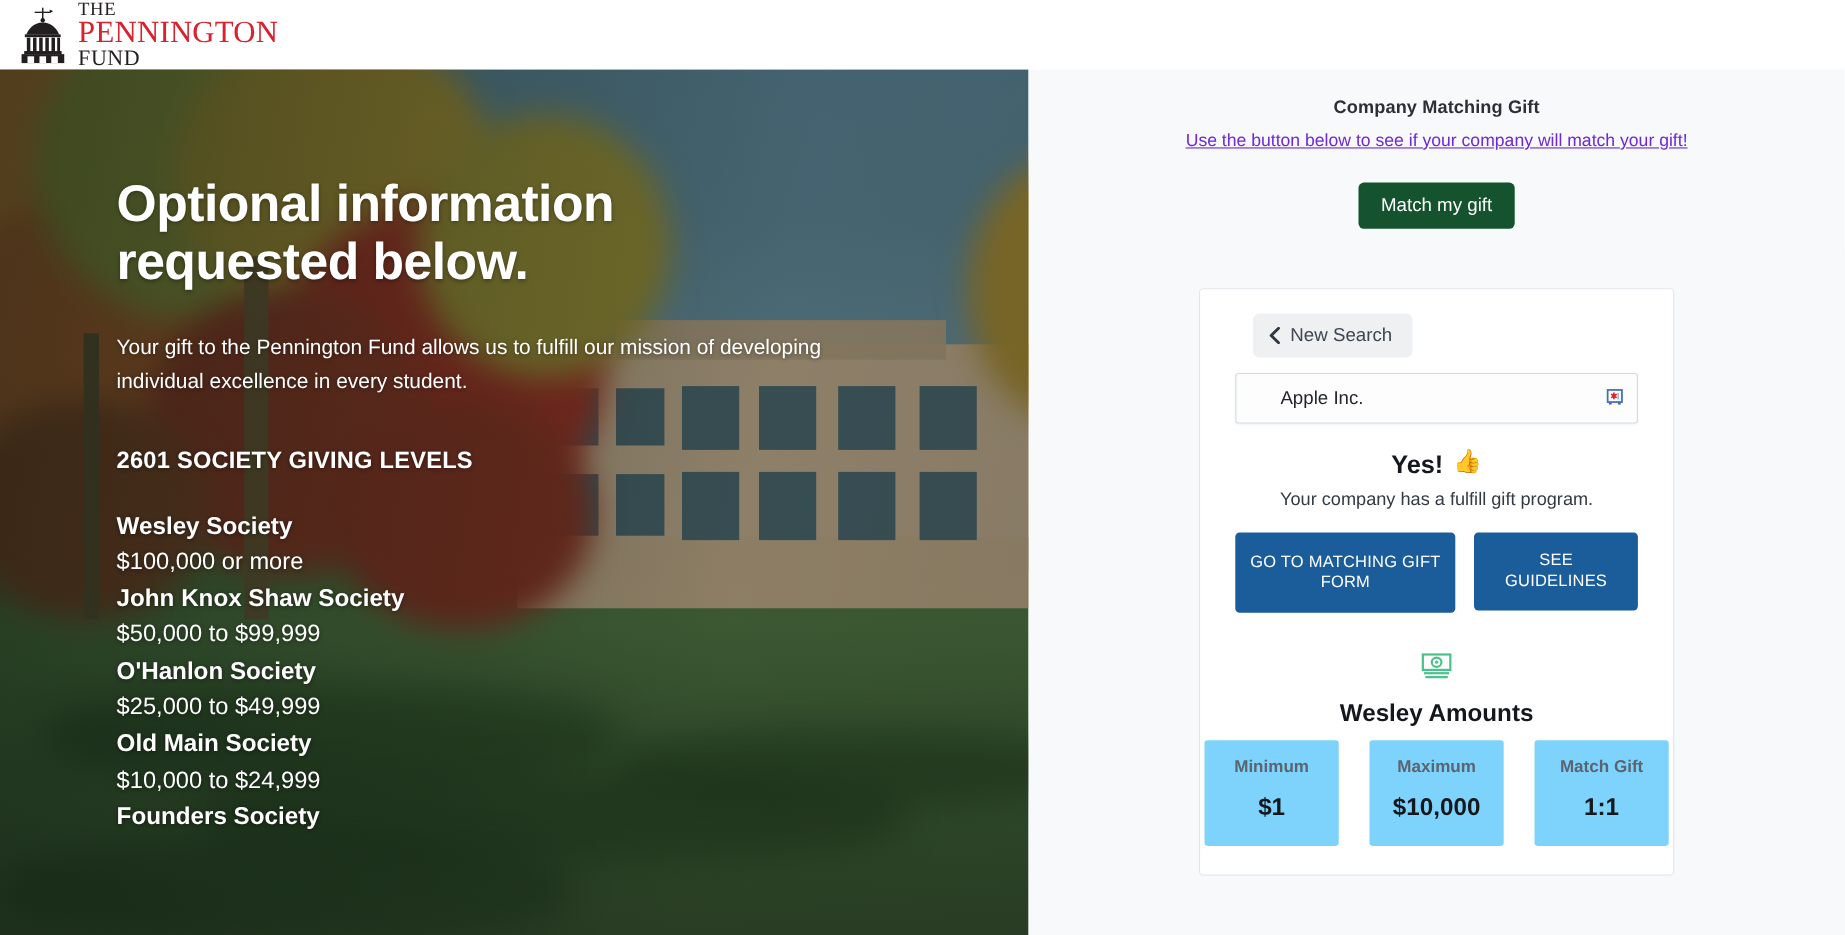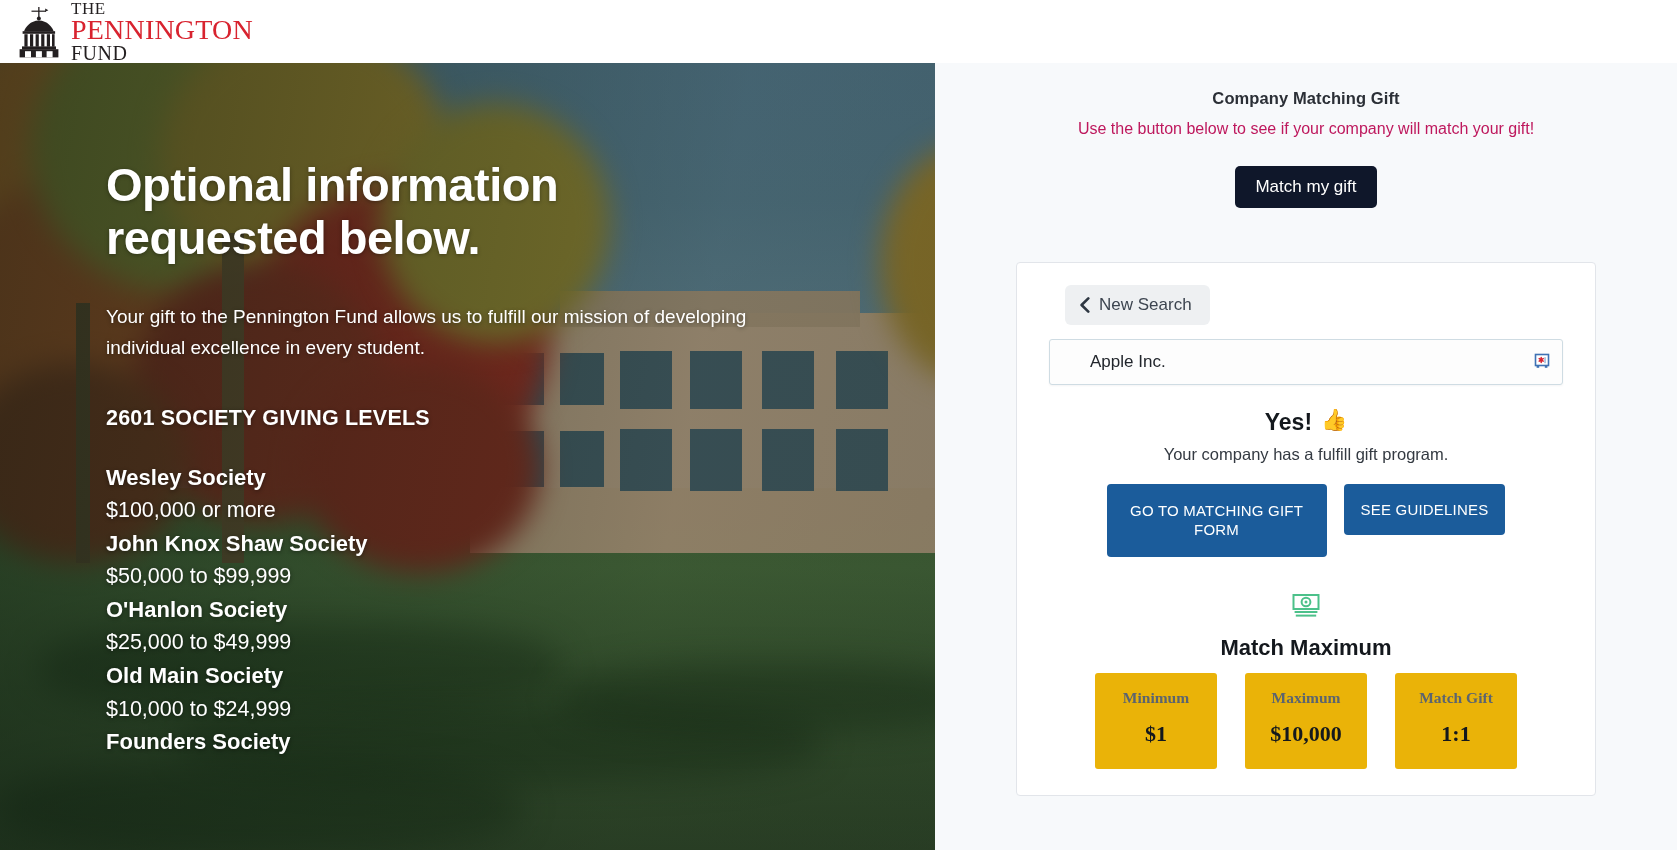--- a/index.html
+++ b/index.html
@@ -105,33 +105,33 @@
     padding: 26px 34px 0 34px;
     display: flex; flex-direction: column; align-items: center;
     overflow: hidden;
   }
   .cm-title {
     font-size: 16.5px; font-weight: bold; color: #2b2f36;
     text-align: center; letter-spacing: .1px;
   }
   .cm-desc {
     margin-top: 9px;
-    font-size: 16px; color: #be185d; text-align: center;
-    line-height: 1.55; max-width: 490px;
+    font-size: 16px; color: #6d28d9; text-align: center;
+    line-height: 1.55; max-width: 490px; text-decoration: underline;
   }
   .match-btn {
     margin-top: 24px;
-    background: #0f172a; color: #fff; border: none; border-radius: 5px;
+    background: #14532d; color: #fff; border: none; border-radius: 5px;
     font-size: 17px; font-family: inherit;
     padding: 11px 20px; cursor: pointer;
   }
 
   .result-card {
     margin-top: 54px;
-    width: 580px;
+    width: 432px;
     background: #ffffff;
     border: 1px solid #e2e5ea;
     border-radius: 4px;
     padding: 22px 32px 26px 32px;
     display: flex; flex-direction: column; align-items: center;
   }
   .new-search {
     align-self: flex-start;
     background: #eef0f2; border: none; border-radius: 6px;
     padding: 10px 18px 10px 14px;
@@ -182,23 +182,23 @@
 
   .money-icon { margin-top: 34px; width: 30px; height: 30px; display:block; }
   .match-amounts-title {
     margin-top: 14px; font-size: 22px; font-weight: bold; color: #14181d;
   }
   .amounts-row {
     margin-top: 12px; display: flex; gap: 28px; justify-content: center;
     width: 100%;
   }
   .amount-cell {
-    background: #eab308; border-radius: 3px;
+    background: #7dd3fc; border-radius: 3px;
     padding: 16px 10px 22px 10px;
-    min-width: 122px; text-align: center; font-family: Liberation Serif, serif;
+    min-width: 122px; text-align: center;
   }
   .amount-label { font-size: 15.5px; font-weight: bold; color: #5b6470; }
   .amount-value { margin-top: 14px; font-size: 22px; font-weight: bold; color: #14181d; }
 </style>
 </head>
 <body>
 
 <div class="site-header">
   <div class="logo-wrap">
     <svg class="logo-mark" viewBox="0 0 46 52">
@@ -343,21 +343,21 @@
       </div>
 
       <svg class="money-icon" viewBox="0 0 30 30">
         <rect x="2.5" y="4" width="25" height="14" fill="#ffffff" stroke="#4cc18a" stroke-width="2"></rect>
         <ellipse cx="15" cy="11" rx="4.4" ry="4.2" fill="none" stroke="#4cc18a" stroke-width="2"></ellipse>
         <circle cx="15" cy="11" r="1.5" fill="#4cc18a"></circle>
         <rect x="3.6" y="20" width="22.8" height="2" fill="#4cc18a"></rect>
         <rect x="4.8" y="23.6" width="20.4" height="2" fill="#4cc18a"></rect>
       </svg>
 
-      <div class="match-amounts-title">Match Maximum</div>
+      <div class="match-amounts-title">Wesley Amounts</div>
       <div class="amounts-row">
         <div class="amount-cell">
           <div class="amount-label">Minimum</div>
           <div class="amount-value">$1</div>
         </div>
         <div class="amount-cell">
           <div class="amount-label">Maximum</div>
           <div class="amount-value">$10,000</div>
         </div>
         <div class="amount-cell">

